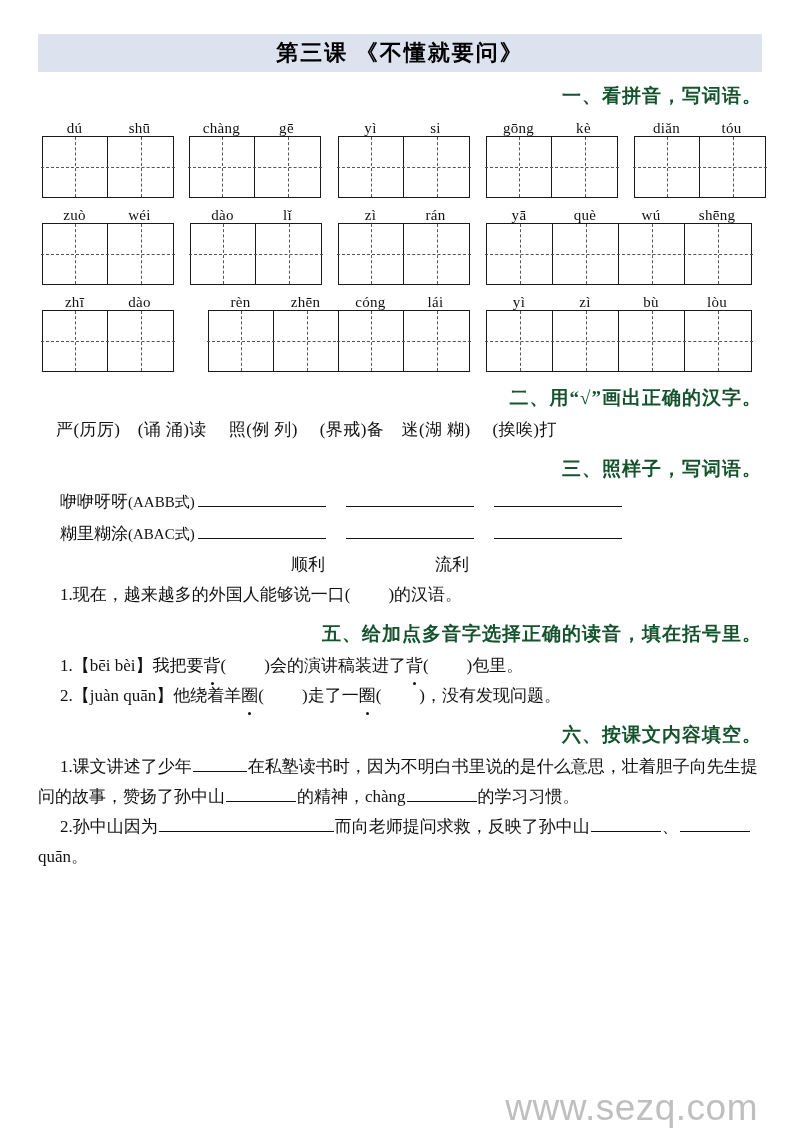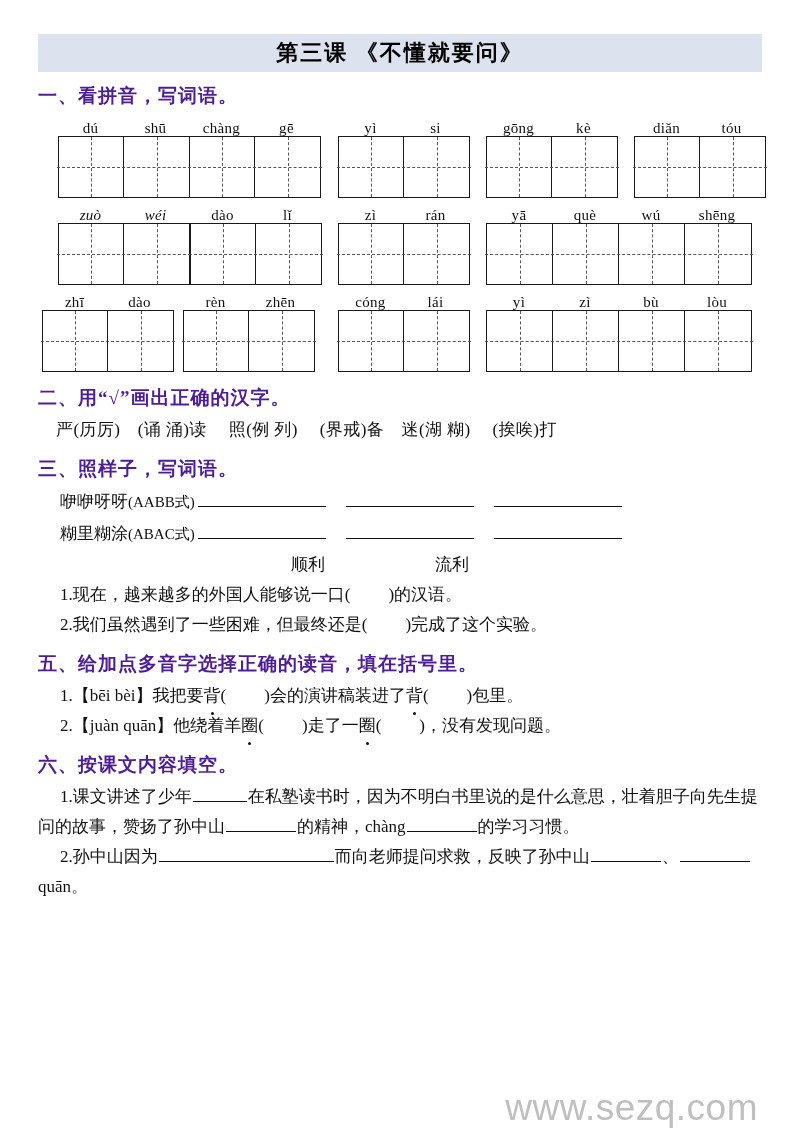--- a/index.html
+++ b/index.html
@@ -41,21 +41,22 @@
     white-space: pre;
   }
 
   
   .sec-head {
     font-family: "Liberation Serif", "DejaVu Serif", serif;
     font-weight: bold;
     font-size: 19px;
     letter-spacing: 1px;
     margin: 11px 0 4px 0;
-    color: #4c1d95;
+    color: #14532d;
+    text-align: right;
   }
 
   
   .grid-row {
     position: relative;
     height: 87px;
   }
   .grid-group {
     position: absolute;
     top: 0;
@@ -196,21 +197,21 @@
 <div class="page">
 
   <div class="title-banner">
     <div class="title-text">第三课 《不懂就要问》</div>
   </div>
 
   <div class="sec-head">一、看拼音，写词语。</div>
 
   <div class="grid-row">
 
-    <div class="grid-group" style="left:4px;margin-left:16px;">
+    <div class="grid-group" style="left:4px;">
       <div class="pin-line">
         <div class="pin" style="width:65px;">dú</div>
         <div class="pin" style="width:65px;">shū</div>
       </div>
       <div class="boxes">
         <div class="cell" style="width:65px;"></div>
         <div class="cell" style="width:65px;"></div>
       </div>
     </div>
 
@@ -253,21 +254,21 @@
         <div class="pin" style="width:65px;">tóu</div>
       </div>
       <div class="boxes">
         <div class="cell" style="width:65px;"></div>
         <div class="cell" style="width:65px;"></div>
       </div>
     </div>
   </div>
 
   <div class="grid-row">
-    <div class="grid-group" style="left:20px;font-style:italic;">
+    <div class="grid-group" style="left:4px;">
       <div class="pin-line">
         <div class="pin" style="width:65px;">zuò</div>
         <div class="pin" style="width:65px;">wéi</div>
       </div>
       <div class="boxes">
         <div class="cell" style="width:65px;"></div>
         <div class="cell" style="width:65px;"></div>
       </div>
     </div>
     <div class="grid-group" style="left:152px;">
@@ -310,21 +311,21 @@
     <div class="grid-group" style="left:4px;">
       <div class="pin-line">
         <div class="pin" style="width:65px;">zhī</div>
         <div class="pin" style="width:65px;">dào</div>
       </div>
       <div class="boxes">
         <div class="cell" style="width:65px;"></div>
         <div class="cell" style="width:65px;"></div>
       </div>
     </div>
-    <div class="grid-group" style="left:145px;">
+    <div class="grid-group" style="left:170px;">
       <div class="pin-line">
         <div class="pin" style="width:65px;">rèn</div>
         <div class="pin" style="width:65px;">zhēn</div>
       </div>
       <div class="boxes">
         <div class="cell" style="width:65px;"></div>
         <div class="cell" style="width:65px;"></div>
       </div>
     </div>
     <div class="grid-group" style="left:300px;">
@@ -374,21 +375,20 @@
       <span class="blank"></span>
       <span class="blank"></span>
     </span>
   </div>
 
   <div class="word-bank">
     <span>顺利</span>
     <span>流利</span>
   </div>
   <div class="body-line indent"><span>1.</span><span>现在，越来越多的外国人能够说一口(</span><span style="display:inline-block;width:38px;"></span><span>)的汉语。</span></div>
-  <div class="body-line indent"><span>2.</span><span>我们虽然遇到了一些困难，但最终还是(</span><span style="display:inline-block;width:38px;"></span><span>)完成了这个实验。</span></div>
 
   <div class="sec-head">五、给加点多音字选择正确的读音，填在括号里。</div>
   <div class="body-line indent"><span>1.</span><span>【bēi bèi】</span><span>我把要</span><span class="dotchar">背</span>(<span style="display:inline-block;width:38px;"></span><span>)会的演讲稿装进了</span><span class="dotchar">背</span>(<span style="display:inline-block;width:38px;"></span><span>)包里。</span></div>
   <div class="body-line indent"><span>2.</span><span>【juàn quān】</span><span>他绕着羊</span><span class="dotchar">圈</span>(<span style="display:inline-block;width:38px;"></span><span>)走了一</span><span class="dotchar">圈</span>(<span style="display:inline-block;width:38px;"></span><span>)，没有发现问题。</span></div>
 
   <div class="sec-head">六、按课文内容填空。</div>
   <div class="body-line"><span style="padding-left:22px;">1.</span><span>课文讲述了少年</span><span class="blank b-sm"></span><span>在私塾读书时，因为不明白书里说的是什么意思，</span><span>壮着胆子向先生提问的故事，赞扬了孙中山</span><span class="blank b-md"></span><span>的精神，chàng</span><span class="blank b-md"></span><span>的学习习惯。</span></div>
   <div class="body-line"><span style="padding-left:22px;">2.</span><span>孙中山因为</span><span class="blank b-xl"></span><span>而向老师提问求救，反映了孙中山</span><span class="blank b-md"></span><span>、</span><span class="blank b-md"></span><span>quān。</span></div>
 
   <div class="watermark">www.sezq.com</div>

